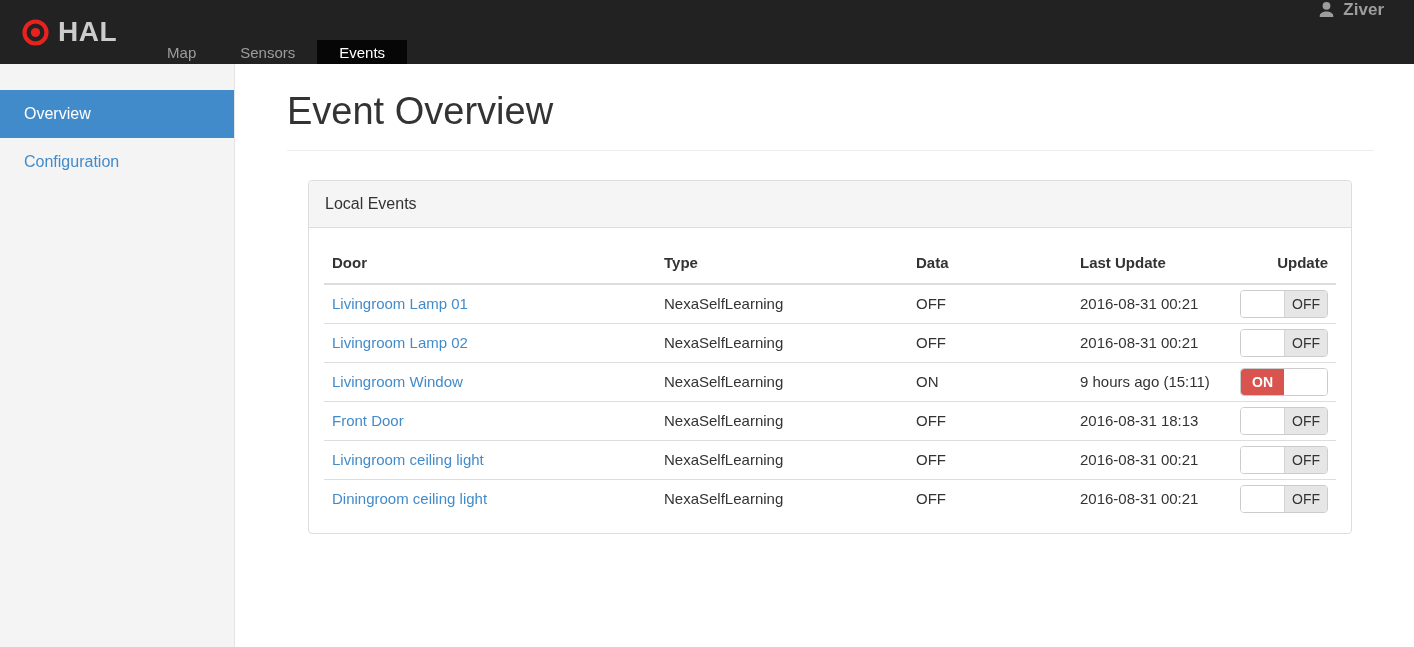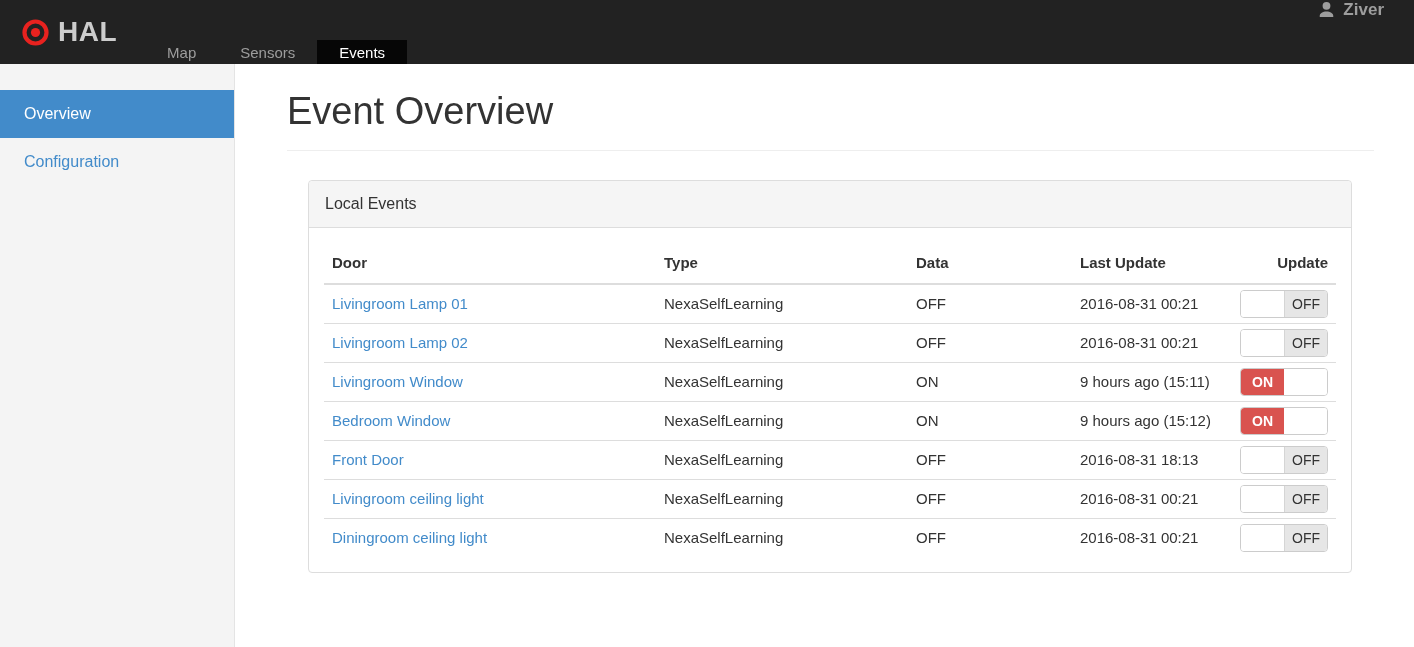--- a/index.html
+++ b/index.html
@@ -174,30 +174,20 @@
               <td><a class="event-link">Livingroom Window</a></td>
               <td>NexaSelfLearning</td>
               <td>ON</td>
               <td>9 hours ago (15:11)</td>
               <td class="col-actions"><div class="switch on">
                   <span class="sw-label">ON</span>
                   <span class="sw-handle"></span>
                 </div></td>
             </tr>
             <tr>
-              <td><a class="event-link">Bedroom Window</a></td>
-              <td>NexaSelfLearning</td>
-              <td>ON</td>
-              <td>9 hours ago (15:12)</td>
-              <td class="col-actions"><div class="switch on">
-                  <span class="sw-label">ON</span>
-                  <span class="sw-handle"></span>
-                </div></td>
-            </tr>
-            <tr>
               <td><a class="event-link">Front Door</a></td>
               <td>NexaSelfLearning</td>
               <td>OFF</td>
               <td>2016-08-31 18:13</td>
               <td class="col-actions"><div class="switch off">
                   <span class="sw-handle"></span>
                   <span class="sw-label">OFF</span>
                 </div></td>
             </tr>
             <tr>

